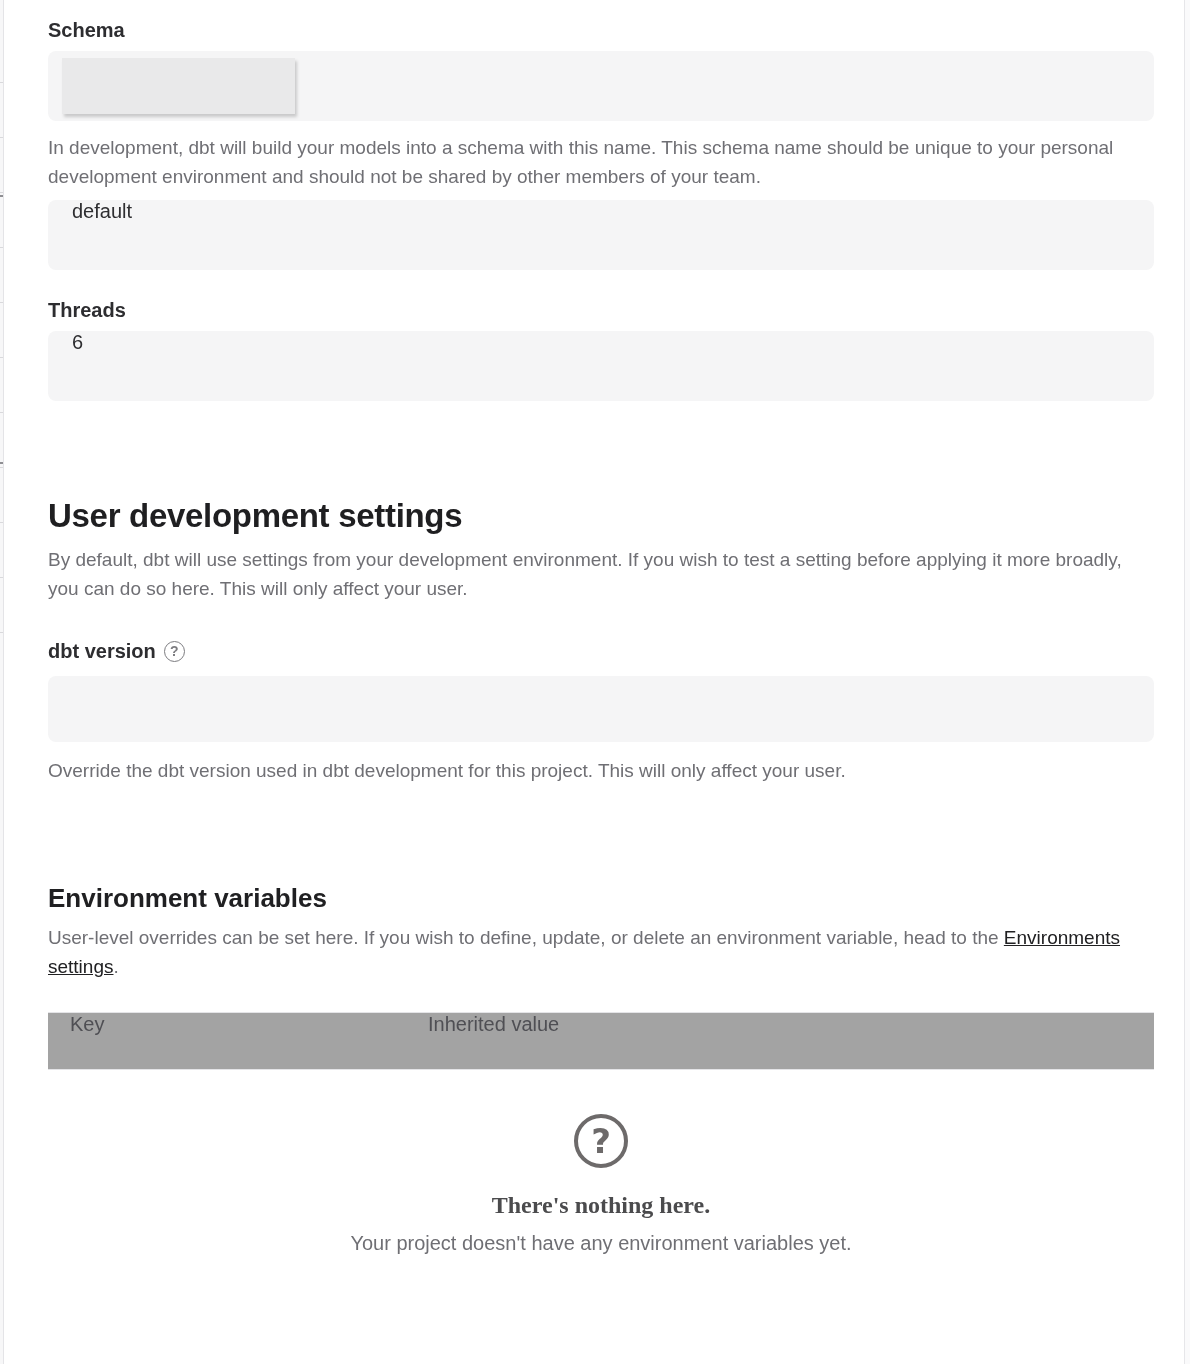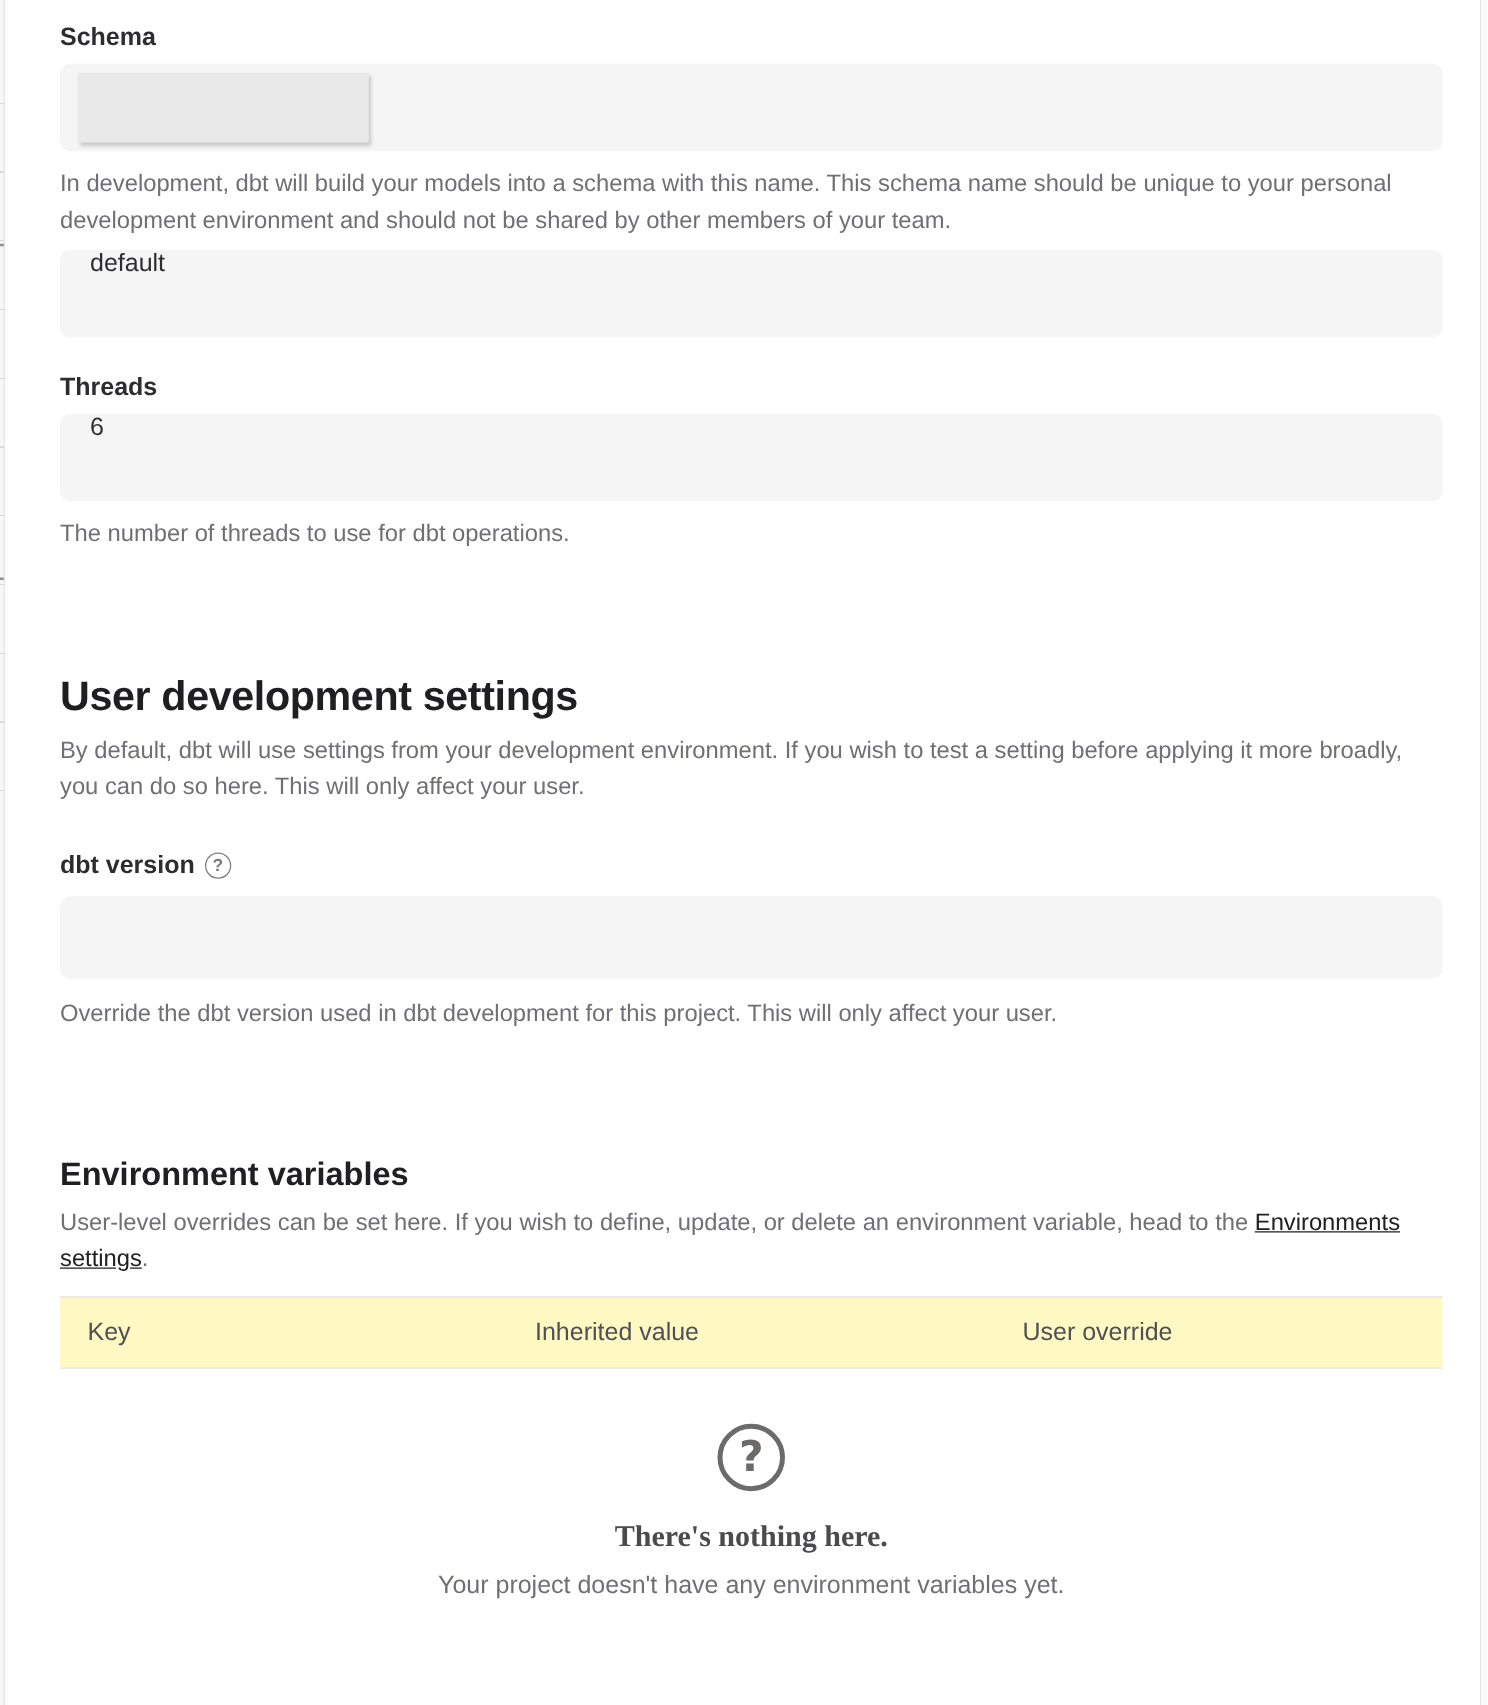--- a/index.html
+++ b/index.html
@@ -83,23 +83,23 @@
     display:inline-flex; align-items:center; justify-content:center;
     font-size:14px; font-weight:600; line-height:1;
   }
 
   .dbt-version-input { margin-top:13px; }
   .dbt-version-help { margin-top:14px; }
 
   .env-link { color:#202022; text-decoration:underline; cursor:pointer; }
 
   .env-table-header {
-    margin-top:15px; height:58px;
-    display:flex; align-items:center;
-    background:#fef9c3;
+    margin-top:31px; height:58px;
+    display:flex; align-items:flex-start;
+    background:#a3a3a3;
     border-top:1px solid #e4e4e7;
     border-bottom:1px solid #e4e4e7;
     font-size:20px; color:#4f4f54;
   }
   .env-table-header .cell { display:flex; align-items:center; }
   .col-key { width:380px; padding-left:22px; }
   .col-inherited { width:332px; }
   .col-override { width:200px; justify-content:flex-end; padding-right:22px; }
   .col-actions { width:180px; background:#fafafa; border-left:1px solid #e4e4e7; }
 
@@ -136,21 +136,20 @@
     <div class="help-text">In development, dbt will build your models into a schema with this name. This schema name should be unique to your personal development environment and should not be shared by other members of your team.</div>
 
     <div class="input-box">
       <span>default</span>
     </div>
 
     <div class="field-label lbl-threads">Threads</div>
     <div class="input-box">
       <span>6</span>
     </div>
-    <div class="help-text">The number of threads to use for dbt operations.</div>
 
     <h1 class="section-title">User development settings</h1>
     <div class="help-text">By default, dbt will use settings from your development environment. If you wish to test a setting before applying it more broadly, you can do so here. This will only affect your user.</div>
 
     <div class="label-row">
       <span class="field-label">dbt version</span>
       <span class="help-icon">
           <span>?</span>
         </span>
     </div>
@@ -158,21 +157,20 @@
       <span></span>
     </div>
     <div class="help-text dbt-version-help">Override the dbt version used in dbt development for this project. This will only affect your user.</div>
 
     <h2 class="section-title">Environment variables</h2>
     <div class="help-text"><span>User-level overrides can be set here. If you wish to define, update, or delete an environment variable, head to the </span><a class="env-link">Environments settings</a><span>.</span></div>
 
     <div class="env-table-header">
       <div class="cell col-key">Key</div>
       <div class="cell col-inherited">Inherited value</div>
-      <div class="cell col-override">User override</div>
       <div class="cell col-actions"></div>
     </div>
 
     <div class="empty-state">
       <div class="empty-icon">
           <span>?</span>
         </div>
       <div class="empty-title">There's nothing here.</div>
       <div class="empty-subtitle">Your project doesn't have any environment variables yet.</div>
     </div>

